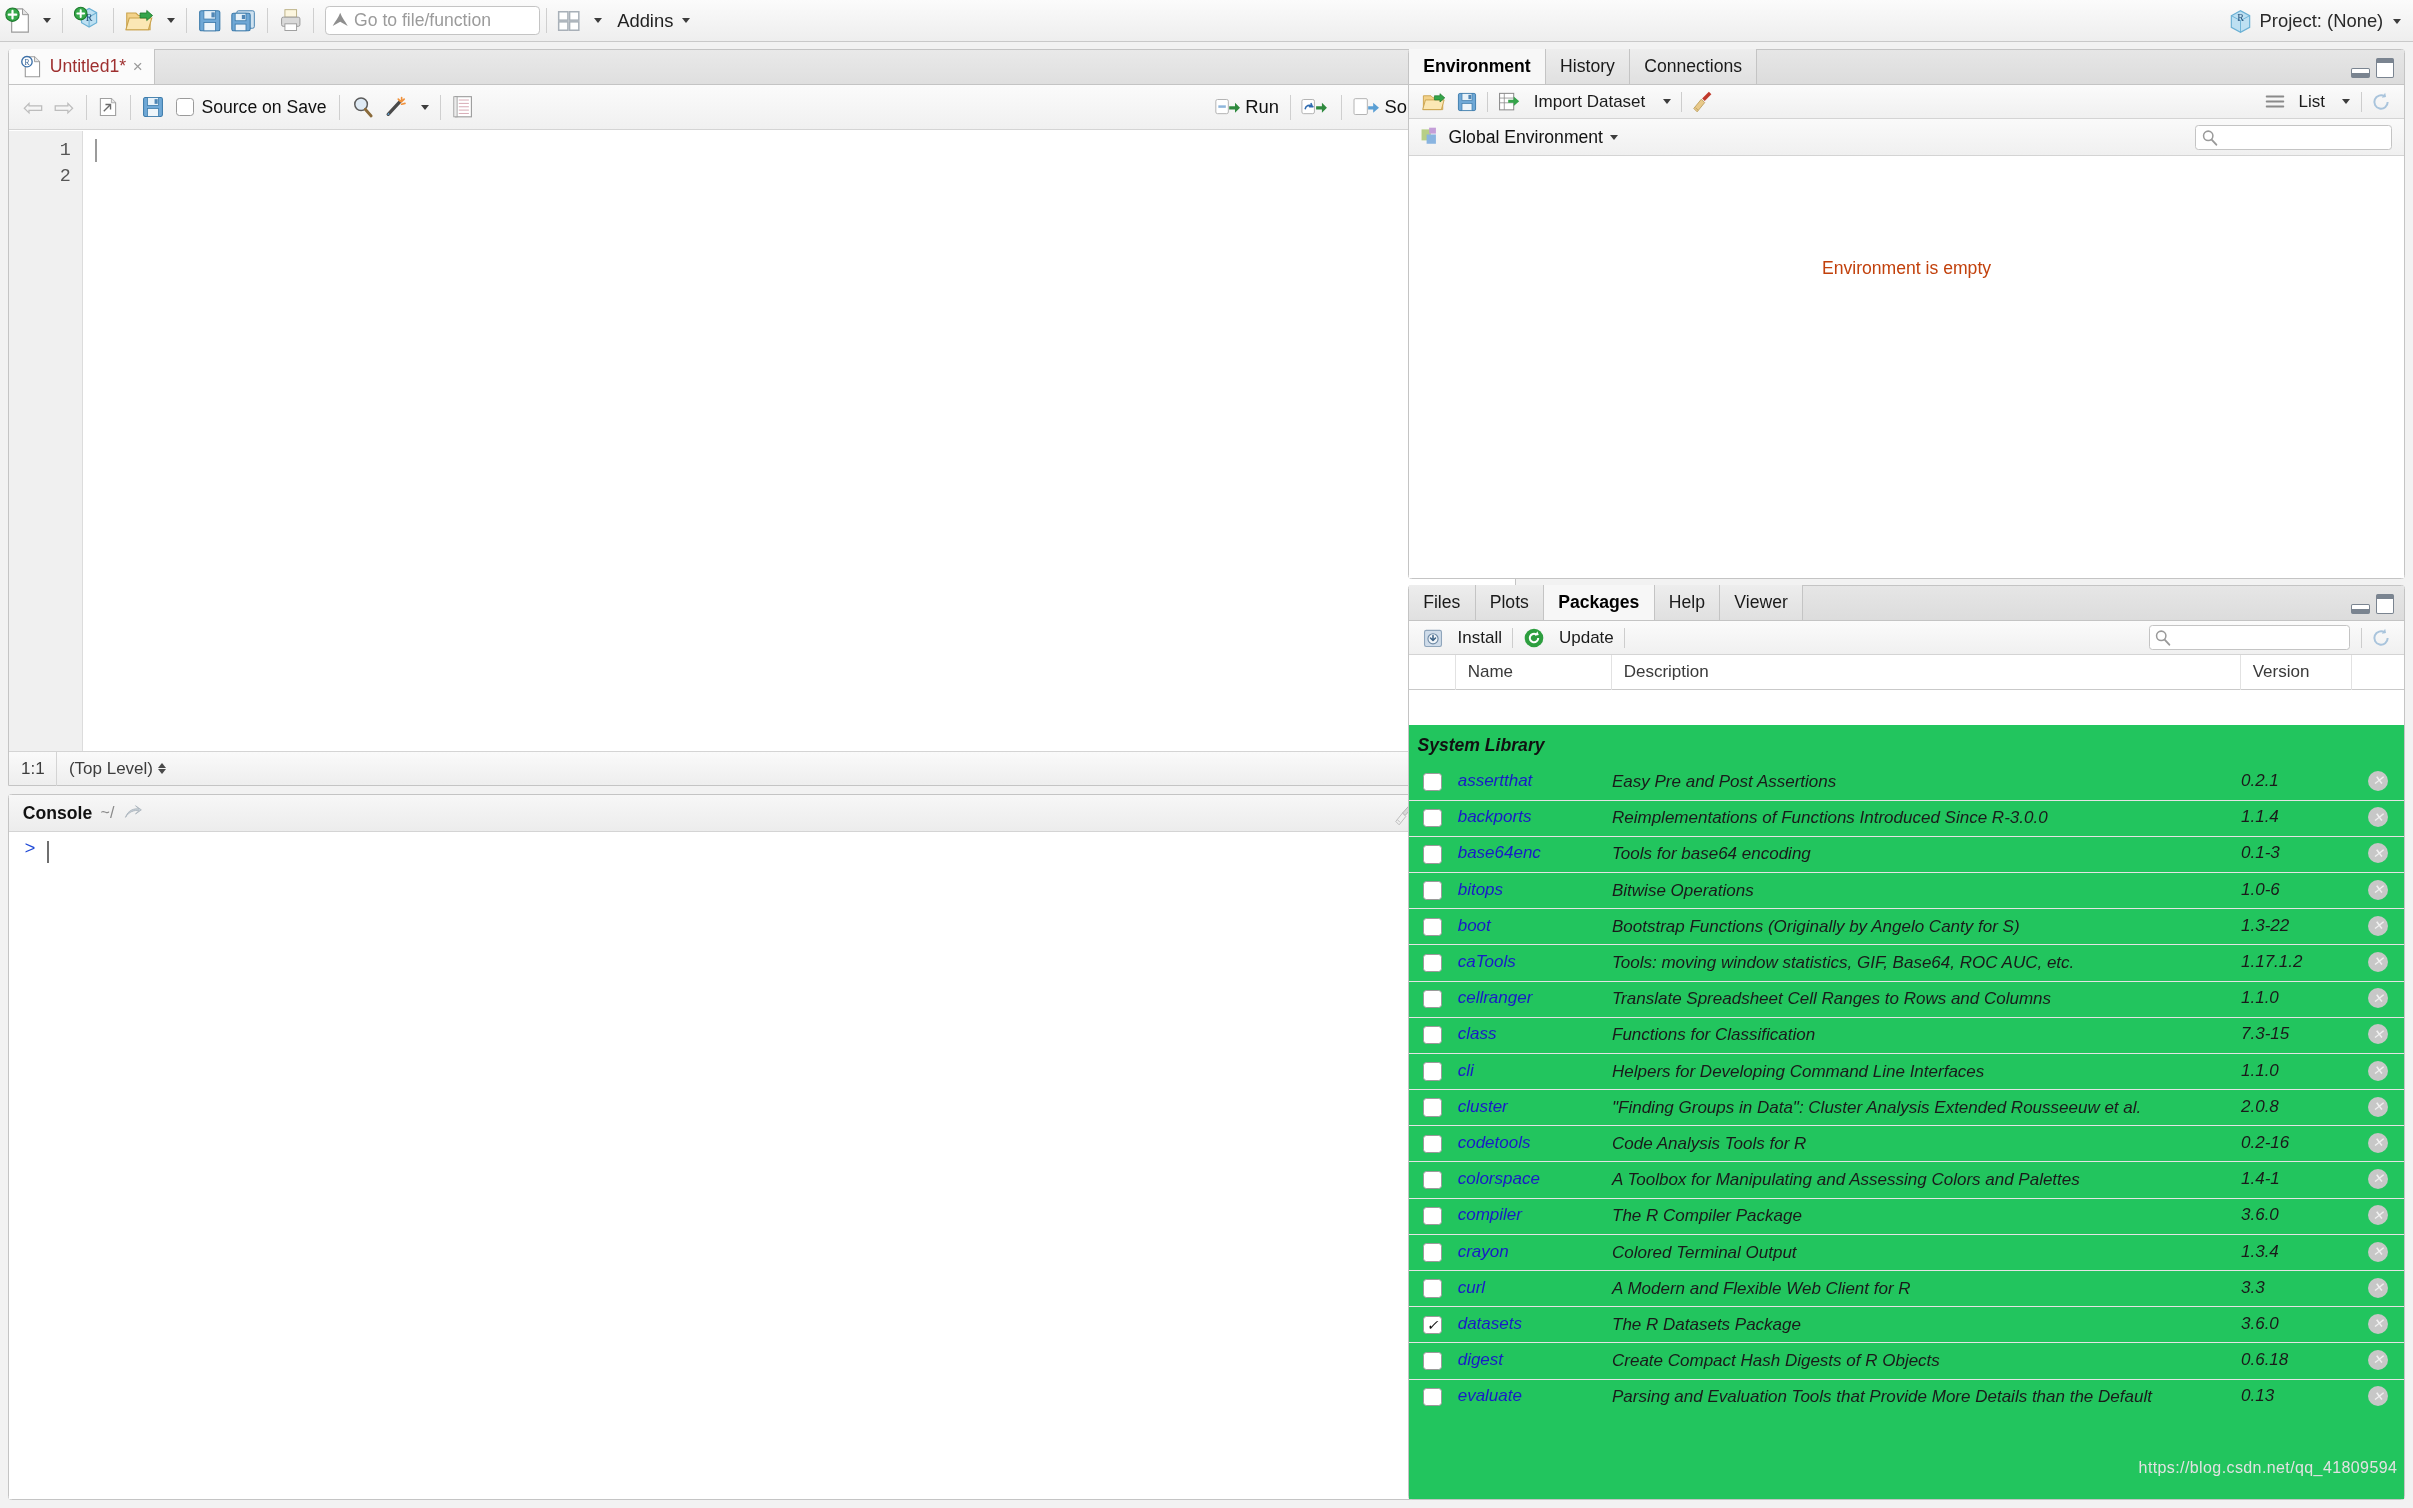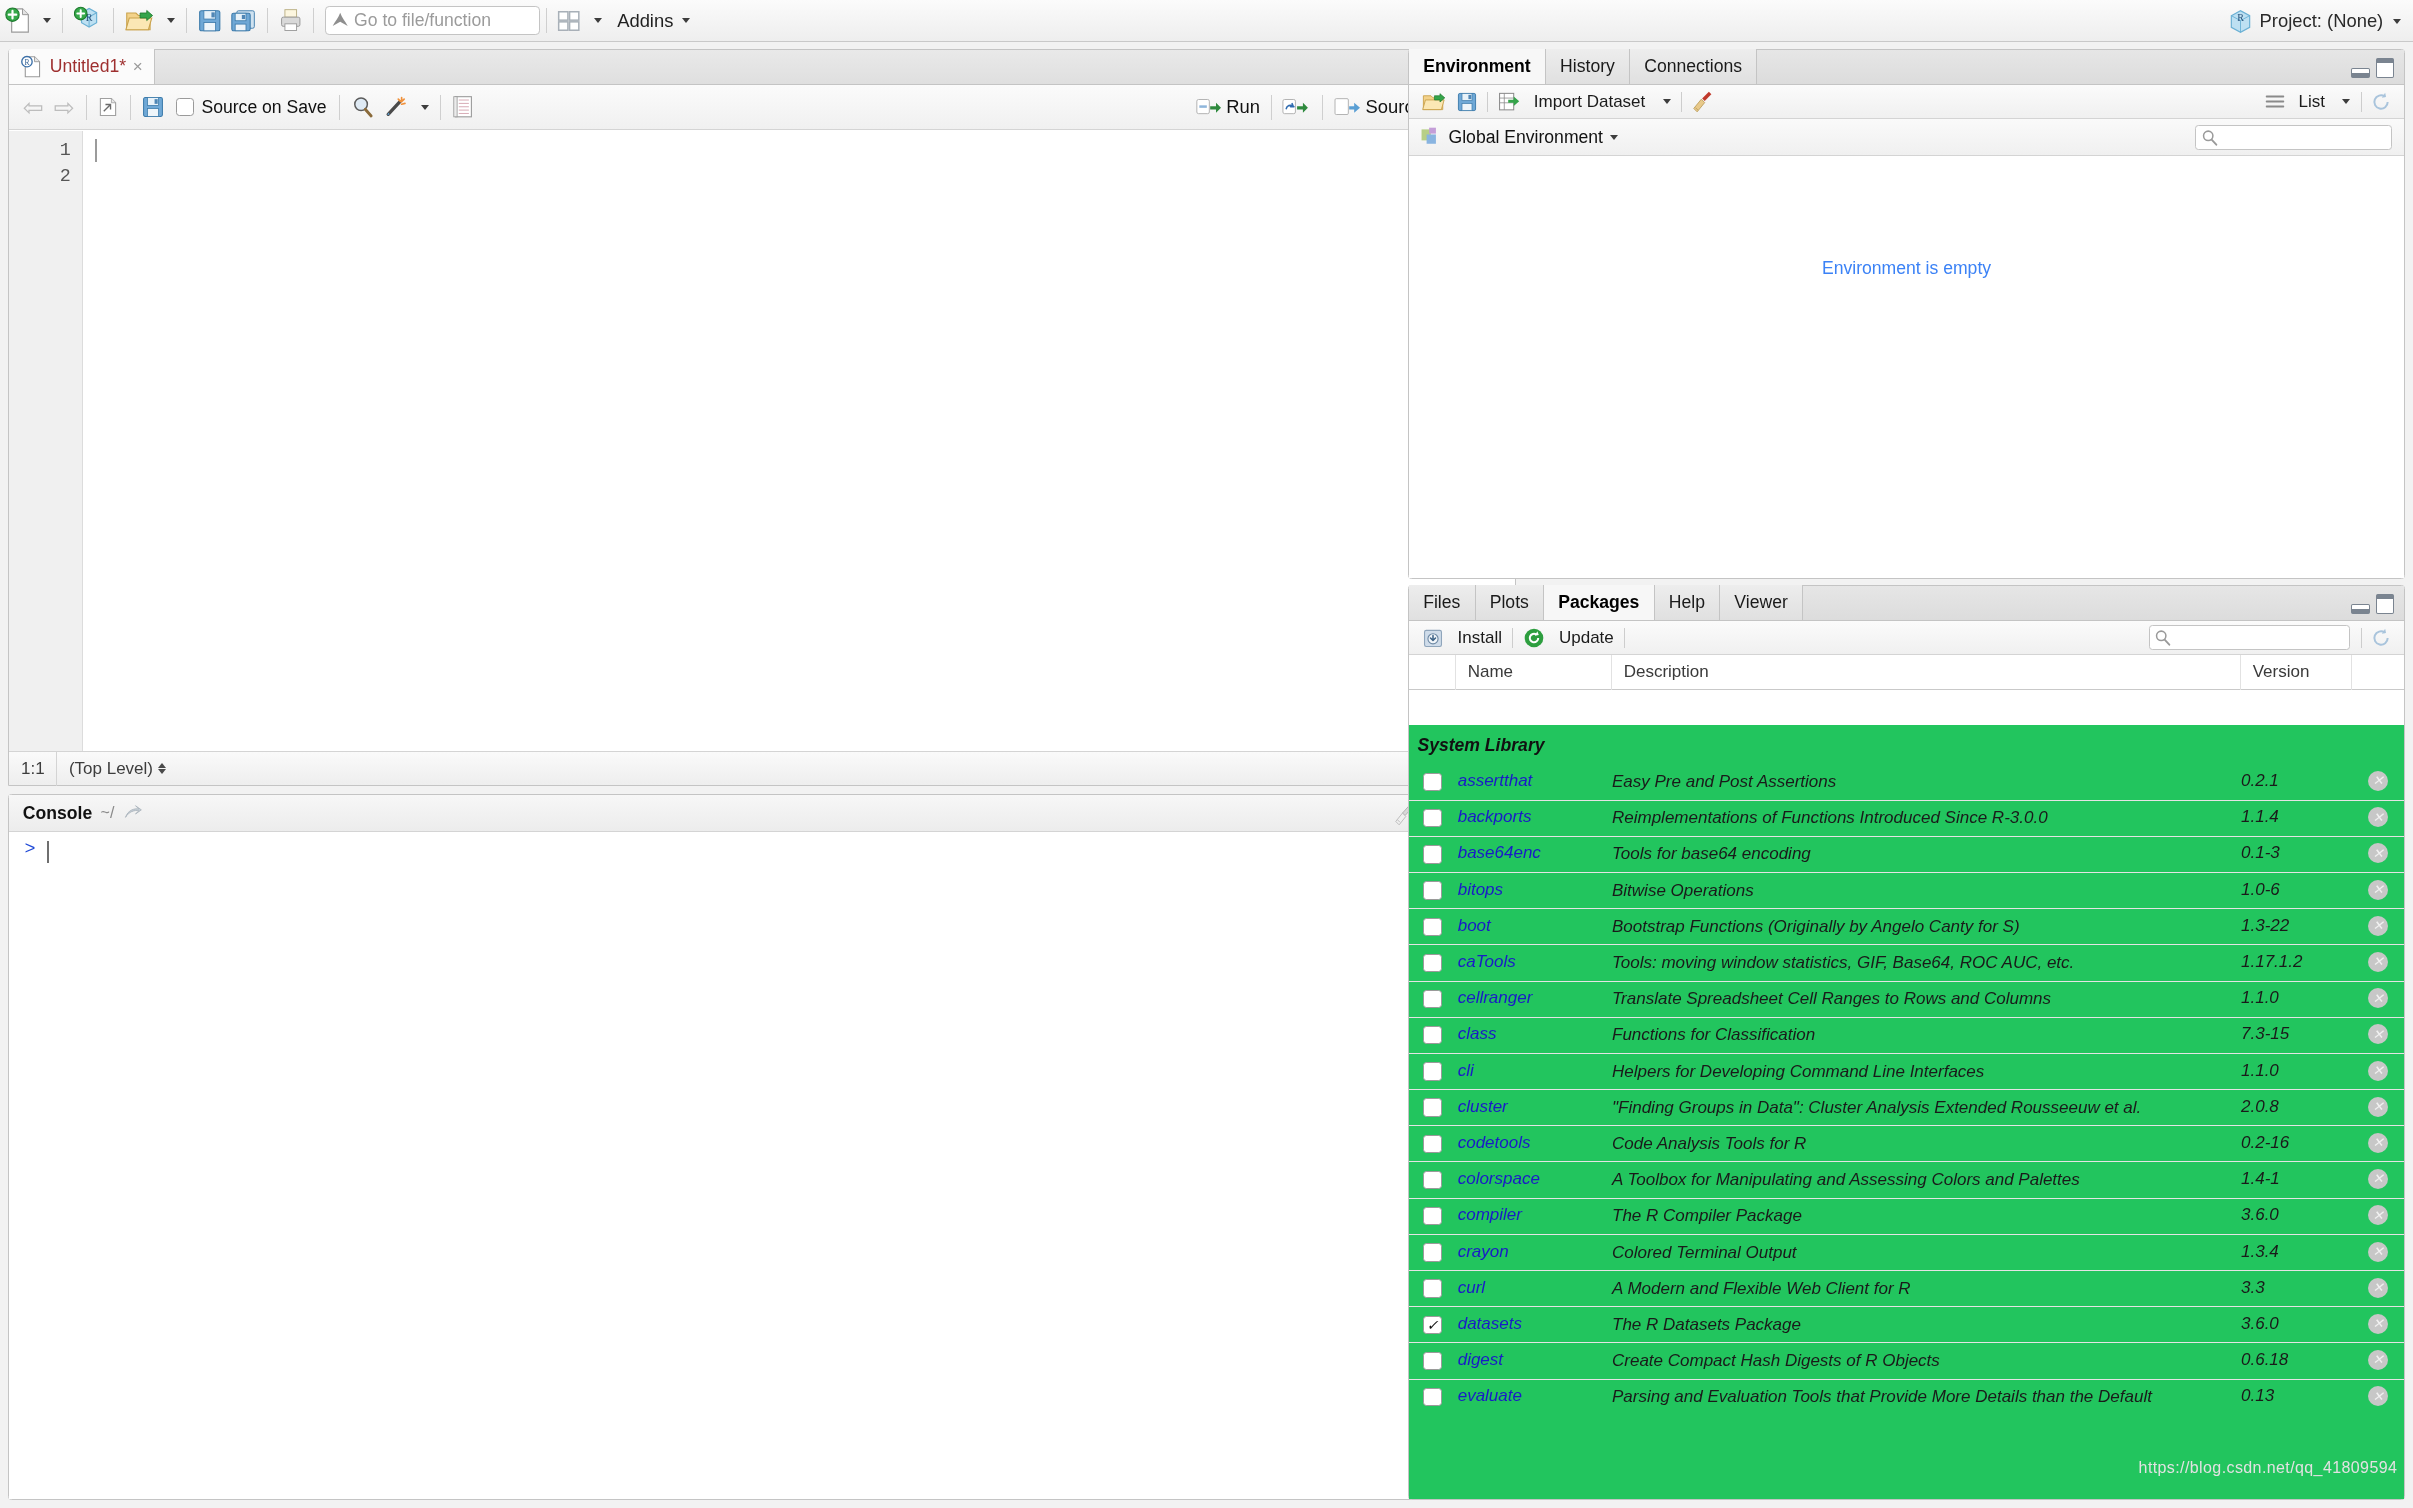--- a/index.html
+++ b/index.html
@@ -115,21 +115,21 @@
     border-bottom: 0.8px solid #d4d4d4;
     display: flex; align-items: center; padding: 0 8.4px; position: relative;
   }
   .arrow-nav { font-size: 25px; color: #bdbdbd; padding: 0 5px; }
   .chk-box {
     width: 18.4px; height: 18.4px; border: 1.7px solid #9a9a9a; border-radius: 3.4px;
     background: #fff; display: inline-block;
   }
   #src-toolbar .sos { display:flex; align-items:center; gap:7.5px; padding: 0 6.7px; }
   #src-toolbar .sos .lbl { font-size: 17.6px; color: #111; }
-  #src-right { position: absolute; right: 24px; display: flex; align-items: center; }
+  #src-right { position: absolute; right: 5px; display: flex; align-items: center; }
   #src-right .lbl { font-size: 18.4px; color: #111; }
 
   #editor-body {
     position: absolute; left: 0; right: 0; top: 81px; bottom: 34px;
     background: #fff; display: flex;
   }
   #gutter {
     width: 74px; background: #f0f0f0; border-right: 0.8px solid #dcdcdc;
     padding-top: 6.7px; text-align: right;
   }
@@ -171,21 +171,21 @@
   
   #env-pane { left: 1408px; top: 49px; width: 997px; height: 530px; border-radius: 3.4px; }
   #env-sel {
     height: 37px; background: linear-gradient(to bottom,#fafafa,#f0f0f0);
     border-bottom: 0.8px solid #d4d4d4;
     display: flex; align-items: center; padding: 0 10px; position: relative;
   }
   #env-sel .lbl { font-size: 17.6px; color: #111; margin-left: 7.5px; }
   #env-body { position:absolute; left:0;right:0;top:109px;bottom:0;background:#fff;
               display:flex; align-items:flex-start; justify-content:center; padding-top: 99px; }
-  #env-empty { font-size: 17.6px; color: #3b82f6; }
+  #env-empty { font-size: 17.6px; color: #c2410c; }
 
   
   #pkg-pane { left: 1408px; top: 585px; width: 997px; height: 915px; border-radius: 3.4px; }
   #pkg-tablehead {
     height: 35px; background: #fff; border-bottom: 0.8px solid #c9c9c9;
     display: flex; align-items: center; font-size: 17px; color: #3a3a3a;
   }
   .pk-c-chk { width: 47px; border-right: 0.8px solid #e2e2e2; height: 35px; }
   .pk-c-name { width: 156px; border-right: 0.8px solid #e2e2e2; height: 35px; display:flex; align-items:center; padding-left: 11.7px; }
   .pk-c-desc { flex: 1; border-right: 0.8px solid #e2e2e2; height: 35px; display:flex; align-items:center; padding-left: 11.7px; }

